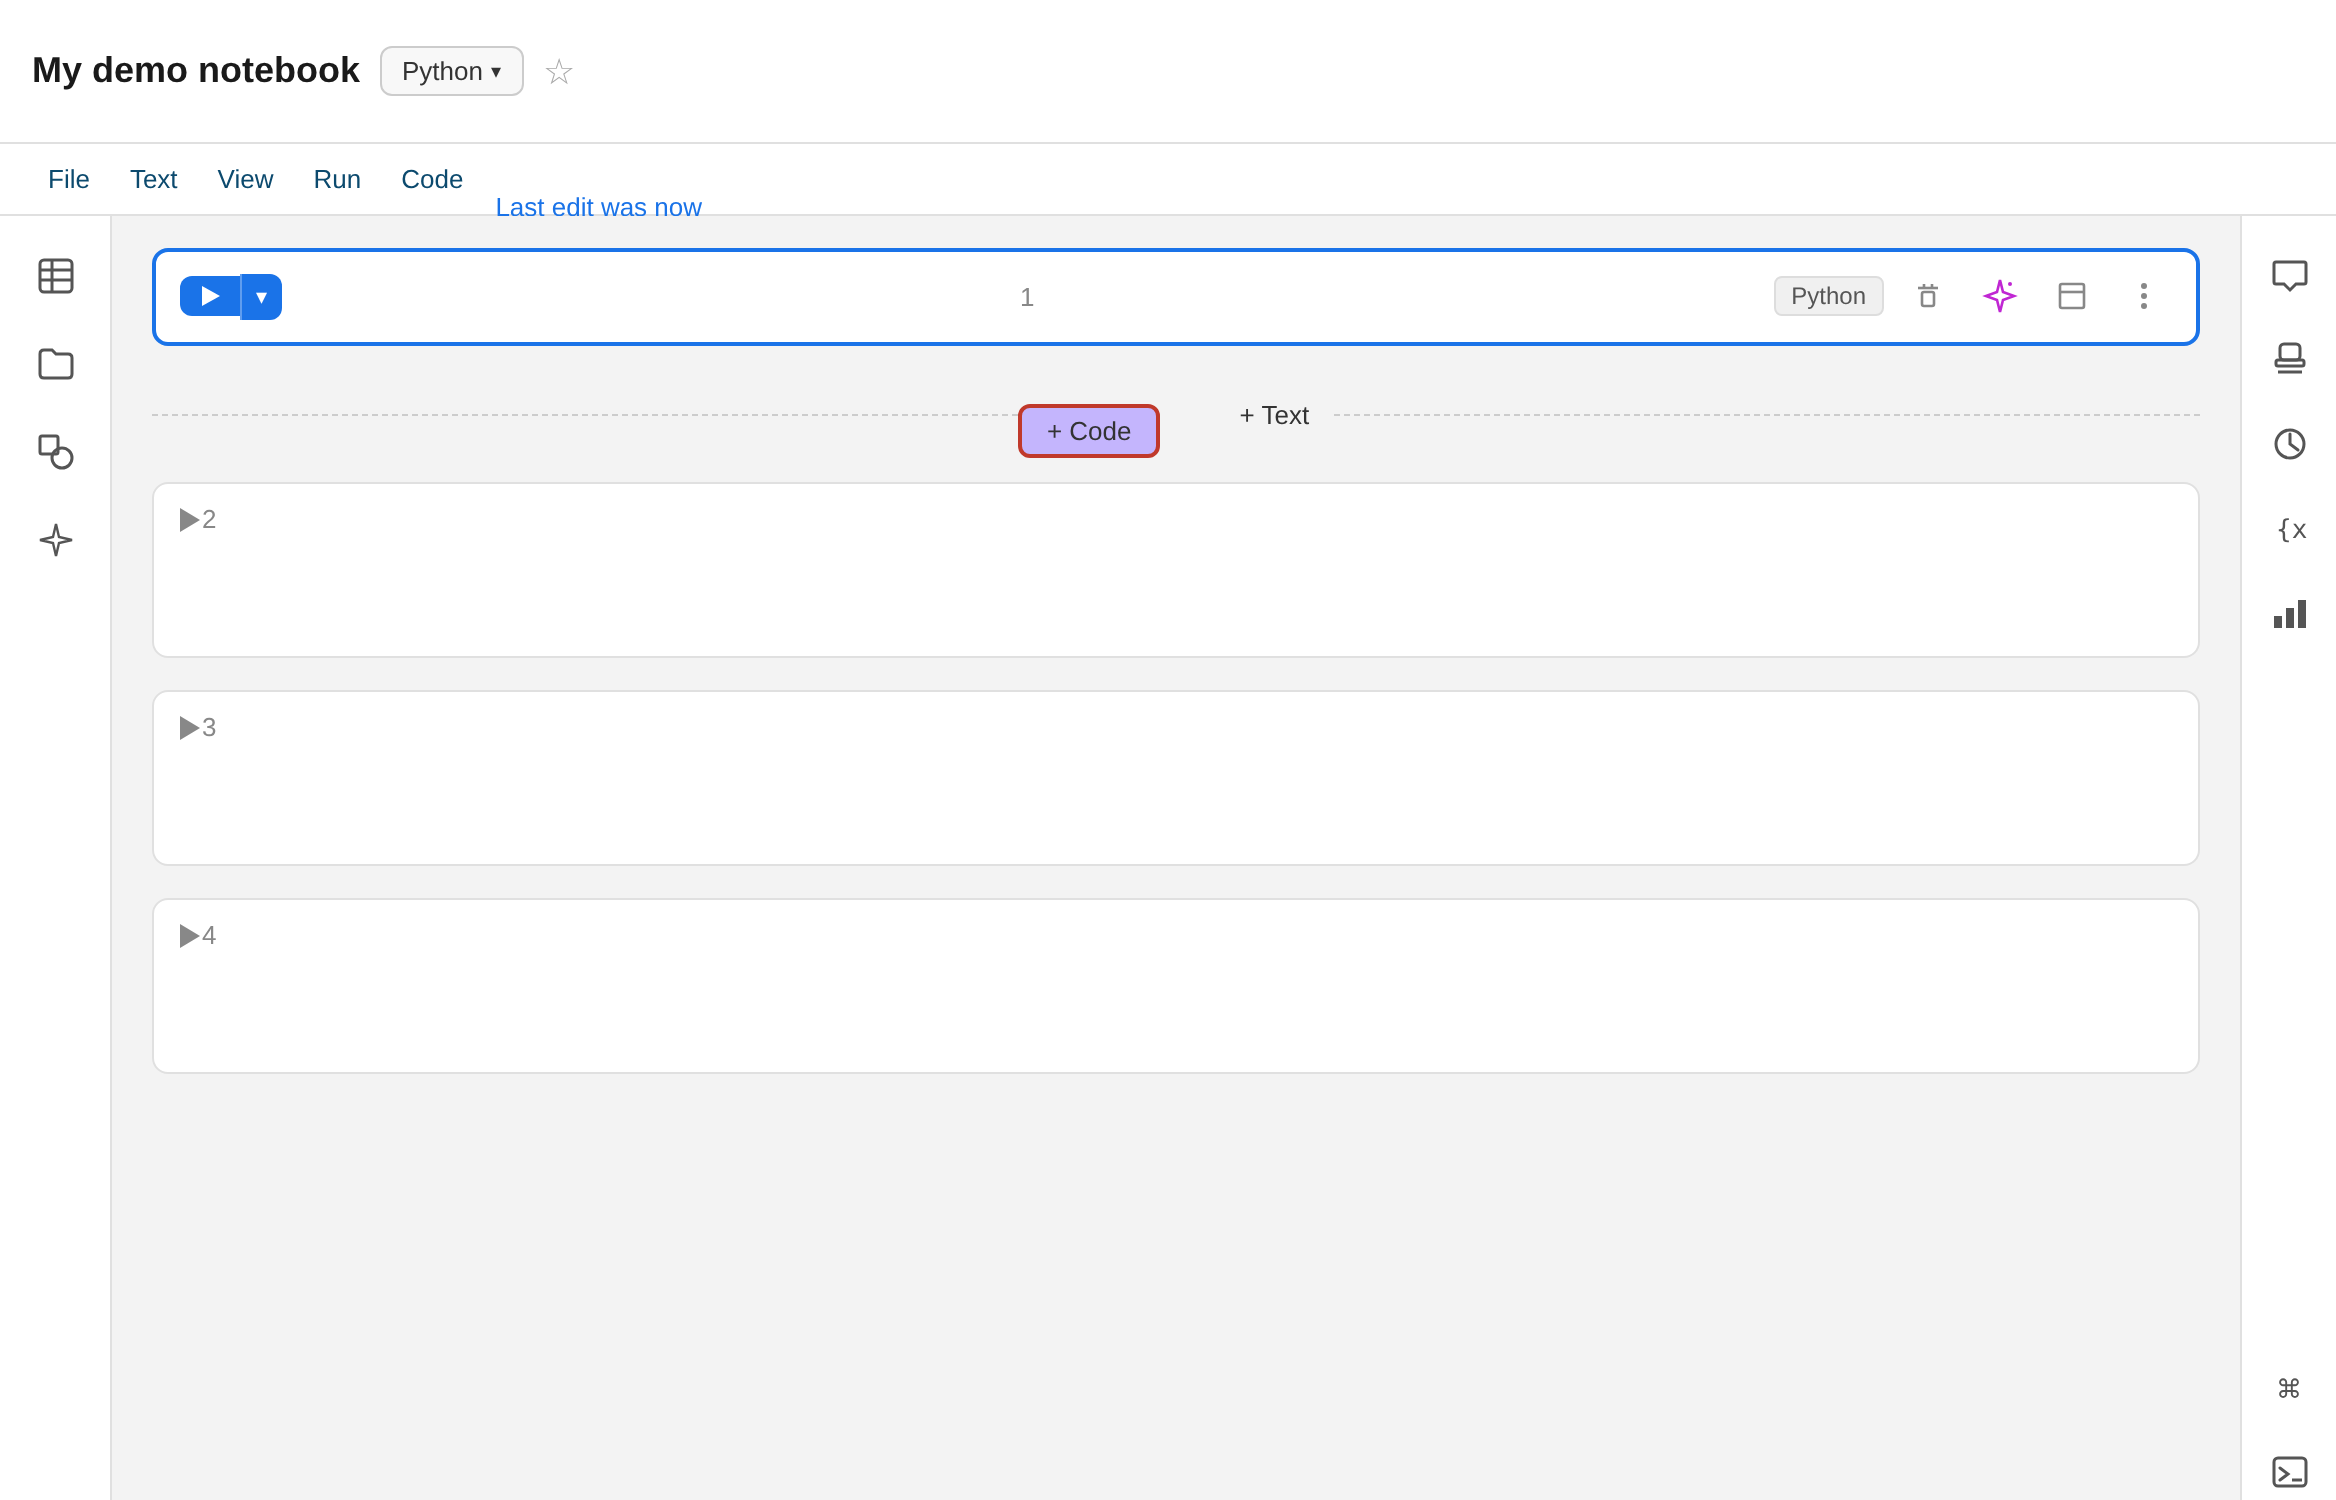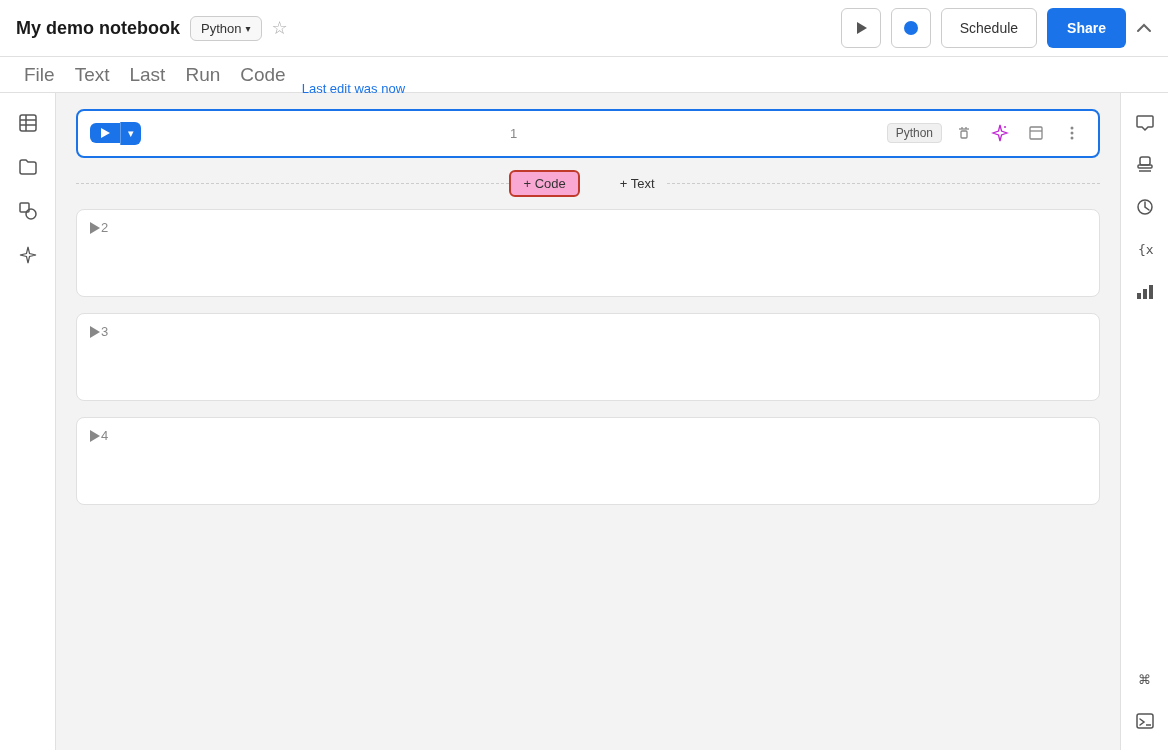--- a/index.html
+++ b/index.html
@@ -1,21 +1,21 @@
 <!DOCTYPE html>
 <html><head>
   <meta charset="utf-8">
   <style>
     * { box-sizing: border-box; margin: 0; padding: 0; }
     body { font-family: -apple-system, BlinkMacSystemFont, 'Segoe UI', sans-serif; background: #fff; width: 1168px; height: 750px; overflow: hidden; }
 
     
     .topbar {
       display: flex; align-items: center; justify-content: space-between;
-      padding: 0 16px; height: 57px; border-bottom: 1px solid #e0e0e0;
+      padding: 0 16px; height: 72px; border-bottom: 1px solid #e0e0e0;
     }
     .topbar-left { display: flex; align-items: center; gap: 10px; }
     .notebook-title { font-size: 18px; font-weight: 700; color: #1a1a1a; }
     .kernel-badge {
       display: flex; align-items: center; gap: 4px;
       border: 1px solid #ccc; border-radius: 6px; padding: 4px 10px;
       font-size: 13px; color: #333; cursor: pointer; background: #f8f8f8;
     }
     .kernel-badge .chevron { font-size: 10px; }
     .star-btn { background: none; border: none; cursor: pointer; font-size: 18px; color: #aaa; }
@@ -39,21 +39,21 @@
       background: #1a73e8; cursor: pointer; font-size: 14px; color: #fff; font-weight: 600;
     }
     .collapse-btn { background: none; border: none; cursor: pointer; font-size: 16px; color: #666; }
 
     
     .menubar {
       display: flex; align-items: center; gap: 4px;
       padding: 0 16px; height: 36px; border-bottom: 1px solid #e0e0e0;
     }
     .menu-item {
-      background: none; border: none; cursor: pointer; font-size: 19px; color: #737373;
+      background: none; border: none; cursor: pointer; font-size: 13px; color: #0c4a6e;
       padding: 4px 8px; border-radius: 4px;
     }
     .last-edit { font-size: 13px; color: #1a73e8; text-decoration: underline; cursor: pointer; margin-left: 4px; margin-top: 28px; }
 
     
     .main-layout { display: flex; height: calc(750px - 92px); }
 
     
     .left-sidebar {
       width: 56px; border-right: 1px solid #e0e0e0;
@@ -130,23 +130,24 @@
 
     
     .add-cell-row {
       display: flex; align-items: center; margin: -4px 0 12px 0; position: relative;
     }
     .add-cell-line {
       flex: 1; border: none; border-top: 1.5px dashed #ccc; height: 0;
     }
     .add-code-btn {
       display: flex; align-items: center; gap: 4px;
-      border: 2px solid #c0392b; border-radius: 6px; background: #f9a8d4;
+      border: 2px solid #c0392b; border-radius: 6px; background: #c4b5fd;
       color: #333; font-size: 13px; padding: 4px 12px; cursor: pointer; font-weight: 500;
       white-space: nowrap;
+      margin-top: 17px;
     }
     .add-text-btn {
       display: flex; align-items: center; gap: 4px;
       border: none; border-radius: 6px; background: transparent;
       color: #333; font-size: 13px; padding: 4px 12px; cursor: pointer; font-weight: 500;
       white-space: nowrap;
       margin-left: 28px;
     }
 
     
@@ -171,43 +172,26 @@
 
 <div class="topbar">
   <div class="topbar-left">
     <span class="notebook-title">My demo notebook</span>
     <button class="kernel-badge">
       <span>Python</span>
       <span class="chevron">▾</span>
     </button>
     <button class="star-btn">☆</button>
   </div>
-  <div class="topbar-right">
-    <button class="run-btn">
-      <svg width="14" height="14" viewBox="0 0 14 14">
-        <polygon points="3,1 13,7 3,13" fill="#555"></polygon>
-      </svg>
-    </button>
-    <button class="kernel-status-btn">
-      <div class="kernel-dot"></div>
-    </button>
-    <button class="schedule-btn">Schedule</button>
-    <button class="share-btn">Share</button>
-    <button class="collapse-btn">
-      <svg width="16" height="16" viewBox="0 0 16 16">
-        <polyline points="2,11 8,5 14,11" stroke="#666" stroke-width="2" fill="none" stroke-linecap="round"></polyline>
-      </svg>
-    </button>
-  </div>
 </div>
 
 <div class="menubar">
   <button class="menu-item">File</button>
   <button class="menu-item">Text</button>
-  <button class="menu-item">Last</button>
+  <button class="menu-item">View</button>
   <button class="menu-item">Run</button>
   <button class="menu-item">Code</button>
   <span class="last-edit">Last edit was now</span>
 </div>
 
 <div class="main-layout">
 
   <div class="left-sidebar">
     <div class="sidebar-icon">
       <svg width="20" height="20" viewBox="0 0 20 20">

